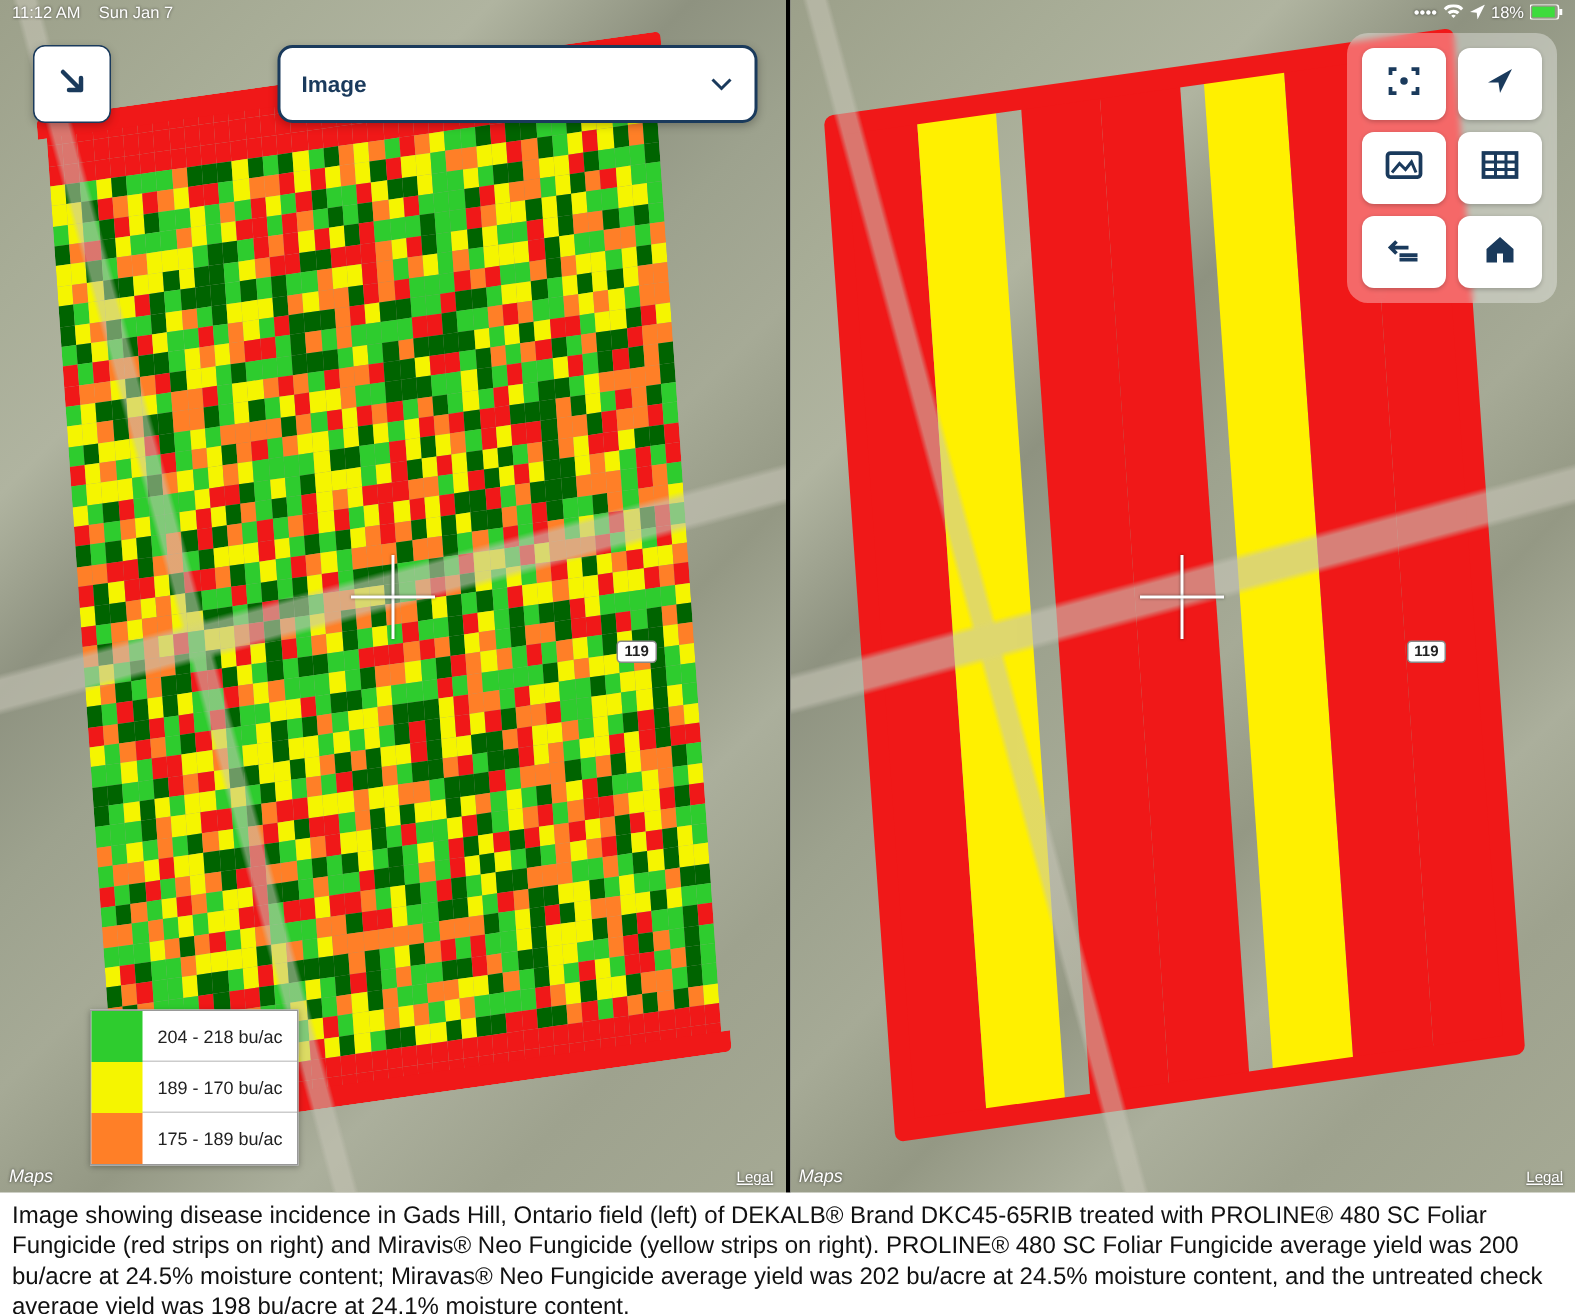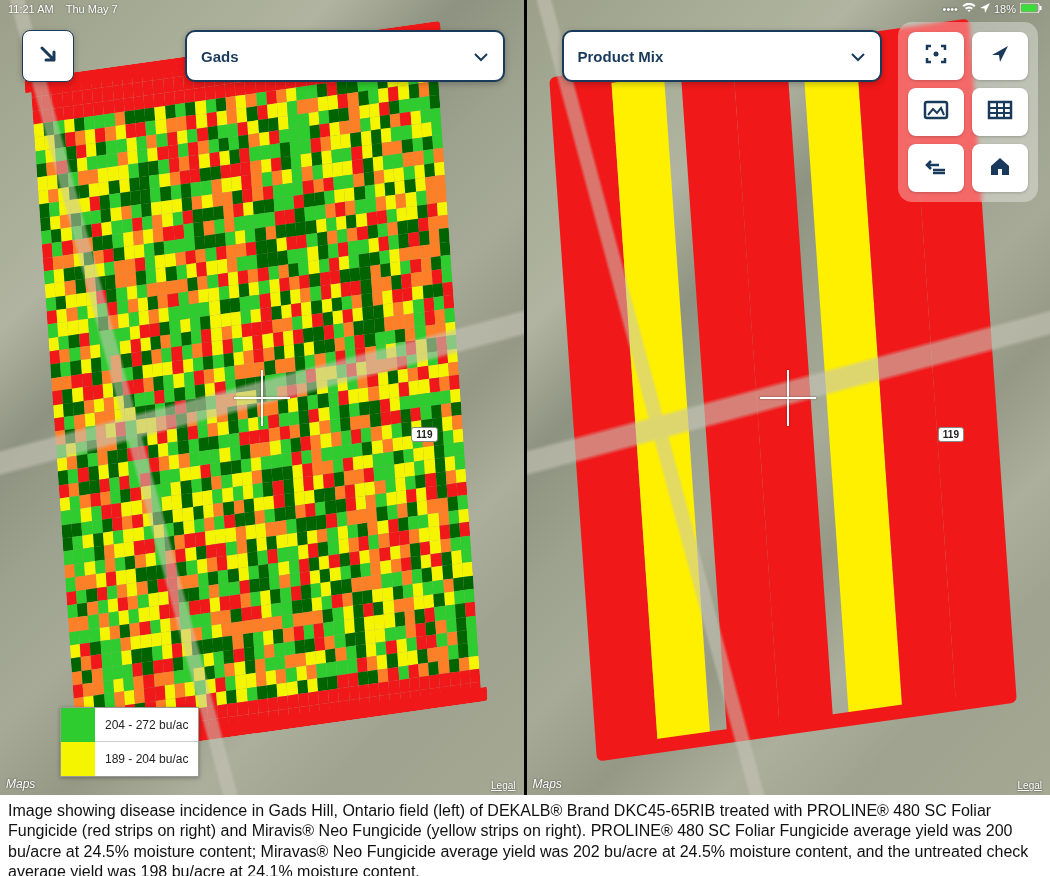--- a/index.html
+++ b/index.html
@@ -231,23 +231,23 @@
     line-height: 1.28;
     color: #111;
     background:#fff;
   }
 </style>
 </head>
 <body>
 
 <div class="status-bar">
   <div>
-    <span>11:21 AM</span>
+    <span>11:12 AM</span>
     &nbsp;&nbsp;
-    <span>Thu May 7</span>
+    <span>Sun Jan 7</span>
   </div>
   <div class="status-right">
     <span>••••</span>
     <span>
       <svg width="14" height="10" viewBox="0 0 14 10">
           <path d="M7 9 L5.5 7.5 A2 2 0 0 1 8.5 7.5 Z M3 5 A6 6 0 0 1 11 5 L9.5 6.5 A4 4 0 0 0 4.5 6.5 Z M0.5 2.5 A9 9 0 0 1 13.5 2.5 L12 4 A7 7 0 0 0 2 4 Z" fill="#fff"></path>
         </svg>
     </span>
     <span>
       <svg width="10" height="10" viewBox="0 0 10 10">
@@ -269,21 +269,21 @@
 
   <div class="panel">
     <div class="collapse-btn">
       <span>
         <svg width="22" height="22" viewBox="0 0 22 22">
             <path d="M5 5 L17 17 M17 17 L17 9 M17 17 L9 17" stroke="#1a3a5c" stroke-width="3" fill="none" stroke-linecap="round"></path>
           </svg>
       </span>
     </div>
     <div class="dropdown dd-left">
-      <span>Gads</span>
+      <span>Image</span>
       <span>
         <svg width="16" height="10" viewBox="0 0 16 10">
             <path d="M2 2 L8 8 L14 2" stroke="#1a3a5c" stroke-width="2" fill="none"></path>
           </svg>
       </span>
     </div>
 
     <div class="field">
       <div class="heatmap" id="heatmap">
           <div style="background: rgb(240, 24, 24);"></div>
@@ -2290,43 +2290,39 @@
       <div class="heatmap-border"></div>
     </div>
 
     <div class="crosshair"></div>
 
     <div class="route-marker">119</div>
 
     <div class="legend" id="legend">
         <div class="legend-row">
           <div class="legend-swatch" style="background: rgb(46, 204, 46);"></div>
-          <div class="legend-label">204 - 272 bu/ac</div>
+          <div class="legend-label">204 - 218 bu/ac</div>
         </div>
         <div class="legend-row">
           <div class="legend-swatch" style="background: rgb(245, 245, 0);"></div>
-          <div class="legend-label">189 - 204 bu/ac</div>
+          <div class="legend-label">189 - 170 bu/ac</div>
+        </div>
+        <div class="legend-row">
+          <div class="legend-swatch" style="background: rgb(255, 127, 39);"></div>
+          <div class="legend-label">175 - 189 bu/ac</div>
         </div>
       </div>
 
     <div class="maps-attr">Maps</div>
     <div class="legal">Legal</div>
   </div>
 
   <div class="divider"></div>
 
   <div class="panel">
-    <div class="dropdown dd-right">
-      <span>Product Mix</span>
-      <span>
-        <svg width="16" height="10" viewBox="0 0 16 10">
-            <path d="M2 2 L8 8 L14 2" stroke="#1a3a5c" stroke-width="2" fill="none"></path>
-          </svg>
-      </span>
-    </div>
 
     <div class="toolbox">
       <div class="tool">
         <span>
           <svg width="24" height="22" viewBox="0 0 24 22">
               <path d="M3 7 L3 3 L7 3 M17 3 L21 3 L21 7 M21 15 L21 19 L17 19 M7 19 L3 19 L3 15" stroke="#1a3a5c" stroke-width="2.5" fill="none"></path>
               <circle cx="12" cy="11" r="2.5" fill="#1a3a5c"></circle>
             </svg>
         </span>
       </div>

